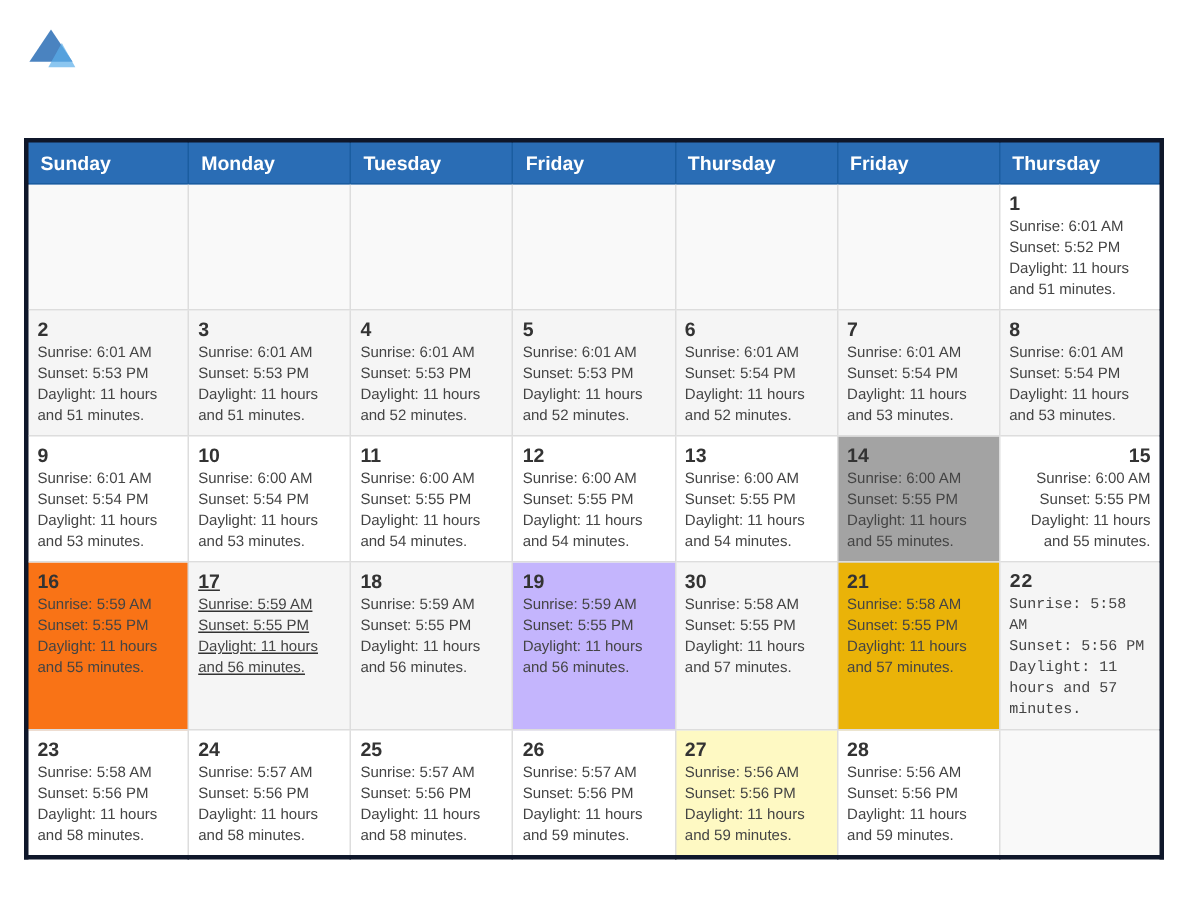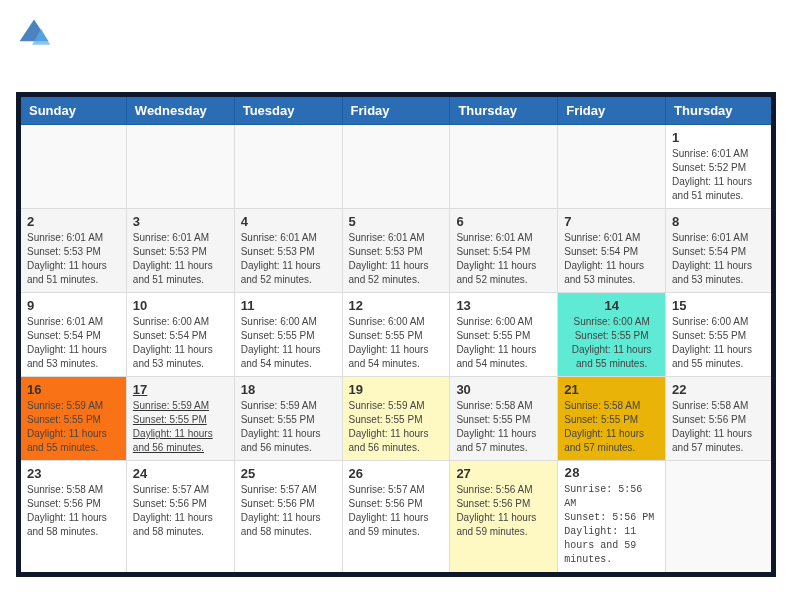--- a/index.html
+++ b/index.html
@@ -38,21 +38,21 @@
       font-weight: bold;
       color: #333;
     }
     .subtitle {
       font-size: 14px;
       color: #555;
     }
     .calendar {
       width: 100%;
       border-collapse: collapse;
-      border: 5px solid #0f172a;
+      border: 3px solid #0f172a;
       margin-top: 40px;
     }
     .calendar th {
       background: #2a6db5;
       color: #fff;
       font-size: 13px;
       font-weight: bold;
       padding: 6px 8px;
       text-align: left;
       border: 1px solid #1a5da0;
@@ -106,21 +106,21 @@
   <div class="title-block">
     <div class="month-title"></div>
     <div class="subtitle"></div>
   </div>
 </div>
 
 <table class="calendar">
   <thead>
     <tr>
     <th>Sunday</th>
-        <th>Wednesday</th>
+        <th>Monday</th>
         <th>Tuesday</th>
         <th>Friday</th>
         <th>Thursday</th>
         <th>Friday</th>
         <th>Thursday</th>
       </tr>
   </thead>
   <tbody id="calendar-body">
   <tr>
         <td class="empty"></td>
@@ -204,27 +204,27 @@
           <div class="day-info" style="white-space: pre-line;">Sunrise: 6:00 AM
 Sunset: 5:55 PM
 Daylight: 11 hours and 54 minutes.</div>
         </td>
         <td style="background: rgb(255, 255, 255);">
           <span class="day-num">13</span>
           <div class="day-info" style="white-space: pre-line;">Sunrise: 6:00 AM
 Sunset: 5:55 PM
 Daylight: 11 hours and 54 minutes.</div>
         </td>
-        <td style="background: #5eead4; text-align: center;">
+        <td style="background: #a3a3a3;">
           <span class="day-num">14</span>
           <div class="day-info" style="white-space: pre-line;">Sunrise: 6:00 AM
 Sunset: 5:55 PM
 Daylight: 11 hours and 55 minutes.</div>
         </td>
-        <td style="background: rgb(255, 255, 255);">
+        <td style="background: rgb(255, 255, 255); text-align: right;">
           <span class="day-num">15</span>
           <div class="day-info" style="white-space: pre-line;">Sunrise: 6:00 AM
 Sunset: 5:55 PM
 Daylight: 11 hours and 55 minutes.</div>
         </td>
       </tr>
       <tr>
         <td style="background: #f97316;">
           <span class="day-num">16</span>
           <div class="day-info" style="white-space: pre-line;">Sunrise: 5:59 AM
@@ -236,39 +236,39 @@
           <div class="day-info" style="white-space: pre-line;">Sunrise: 5:59 AM
 Sunset: 5:55 PM
 Daylight: 11 hours and 56 minutes.</div>
         </td>
         <td style="background: rgb(245, 245, 245);">
           <span class="day-num">18</span>
           <div class="day-info" style="white-space: pre-line;">Sunrise: 5:59 AM
 Sunset: 5:55 PM
 Daylight: 11 hours and 56 minutes.</div>
         </td>
-        <td style="background: #fef9c3;">
+        <td style="background: #c4b5fd;">
           <span class="day-num">19</span>
           <div class="day-info" style="white-space: pre-line;">Sunrise: 5:59 AM
 Sunset: 5:55 PM
 Daylight: 11 hours and 56 minutes.</div>
         </td>
         <td style="background: rgb(245, 245, 245);">
           <span class="day-num">30</span>
           <div class="day-info" style="white-space: pre-line;">Sunrise: 5:58 AM
 Sunset: 5:55 PM
 Daylight: 11 hours and 57 minutes.</div>
         </td>
         <td style="background: #eab308;">
           <span class="day-num">21</span>
           <div class="day-info" style="white-space: pre-line;">Sunrise: 5:58 AM
 Sunset: 5:55 PM
 Daylight: 11 hours and 57 minutes.</div>
         </td>
-        <td style="background: rgb(245, 245, 245);">
+        <td style="background: rgb(245, 245, 245); font-family: Liberation Mono, monospace;">
           <span class="day-num">22</span>
           <div class="day-info" style="white-space: pre-line;">Sunrise: 5:58 AM
 Sunset: 5:56 PM
 Daylight: 11 hours and 57 minutes.</div>
         </td>
       </tr>
       <tr>
         <td style="background: rgb(255, 255, 255);">
           <span class="day-num">23</span>
           <div class="day-info" style="white-space: pre-line;">Sunrise: 5:58 AM
@@ -292,21 +292,21 @@
           <div class="day-info" style="white-space: pre-line;">Sunrise: 5:57 AM
 Sunset: 5:56 PM
 Daylight: 11 hours and 59 minutes.</div>
         </td>
         <td style="background: #fef9c3;">
           <span class="day-num">27</span>
           <div class="day-info" style="white-space: pre-line;">Sunrise: 5:56 AM
 Sunset: 5:56 PM
 Daylight: 11 hours and 59 minutes.</div>
         </td>
-        <td style="background: rgb(255, 255, 255); font-family: Liberation Mono, monospace;">
+        <td style="background: rgb(255, 255, 255);">
           <span class="day-num">28</span>
           <div class="day-info" style="white-space: pre-line;">Sunrise: 5:56 AM
 Sunset: 5:56 PM
 Daylight: 11 hours and 59 minutes.</div>
         </td>
         <td class="empty"></td>
       </tr>
     </tbody>
 </table>
 

